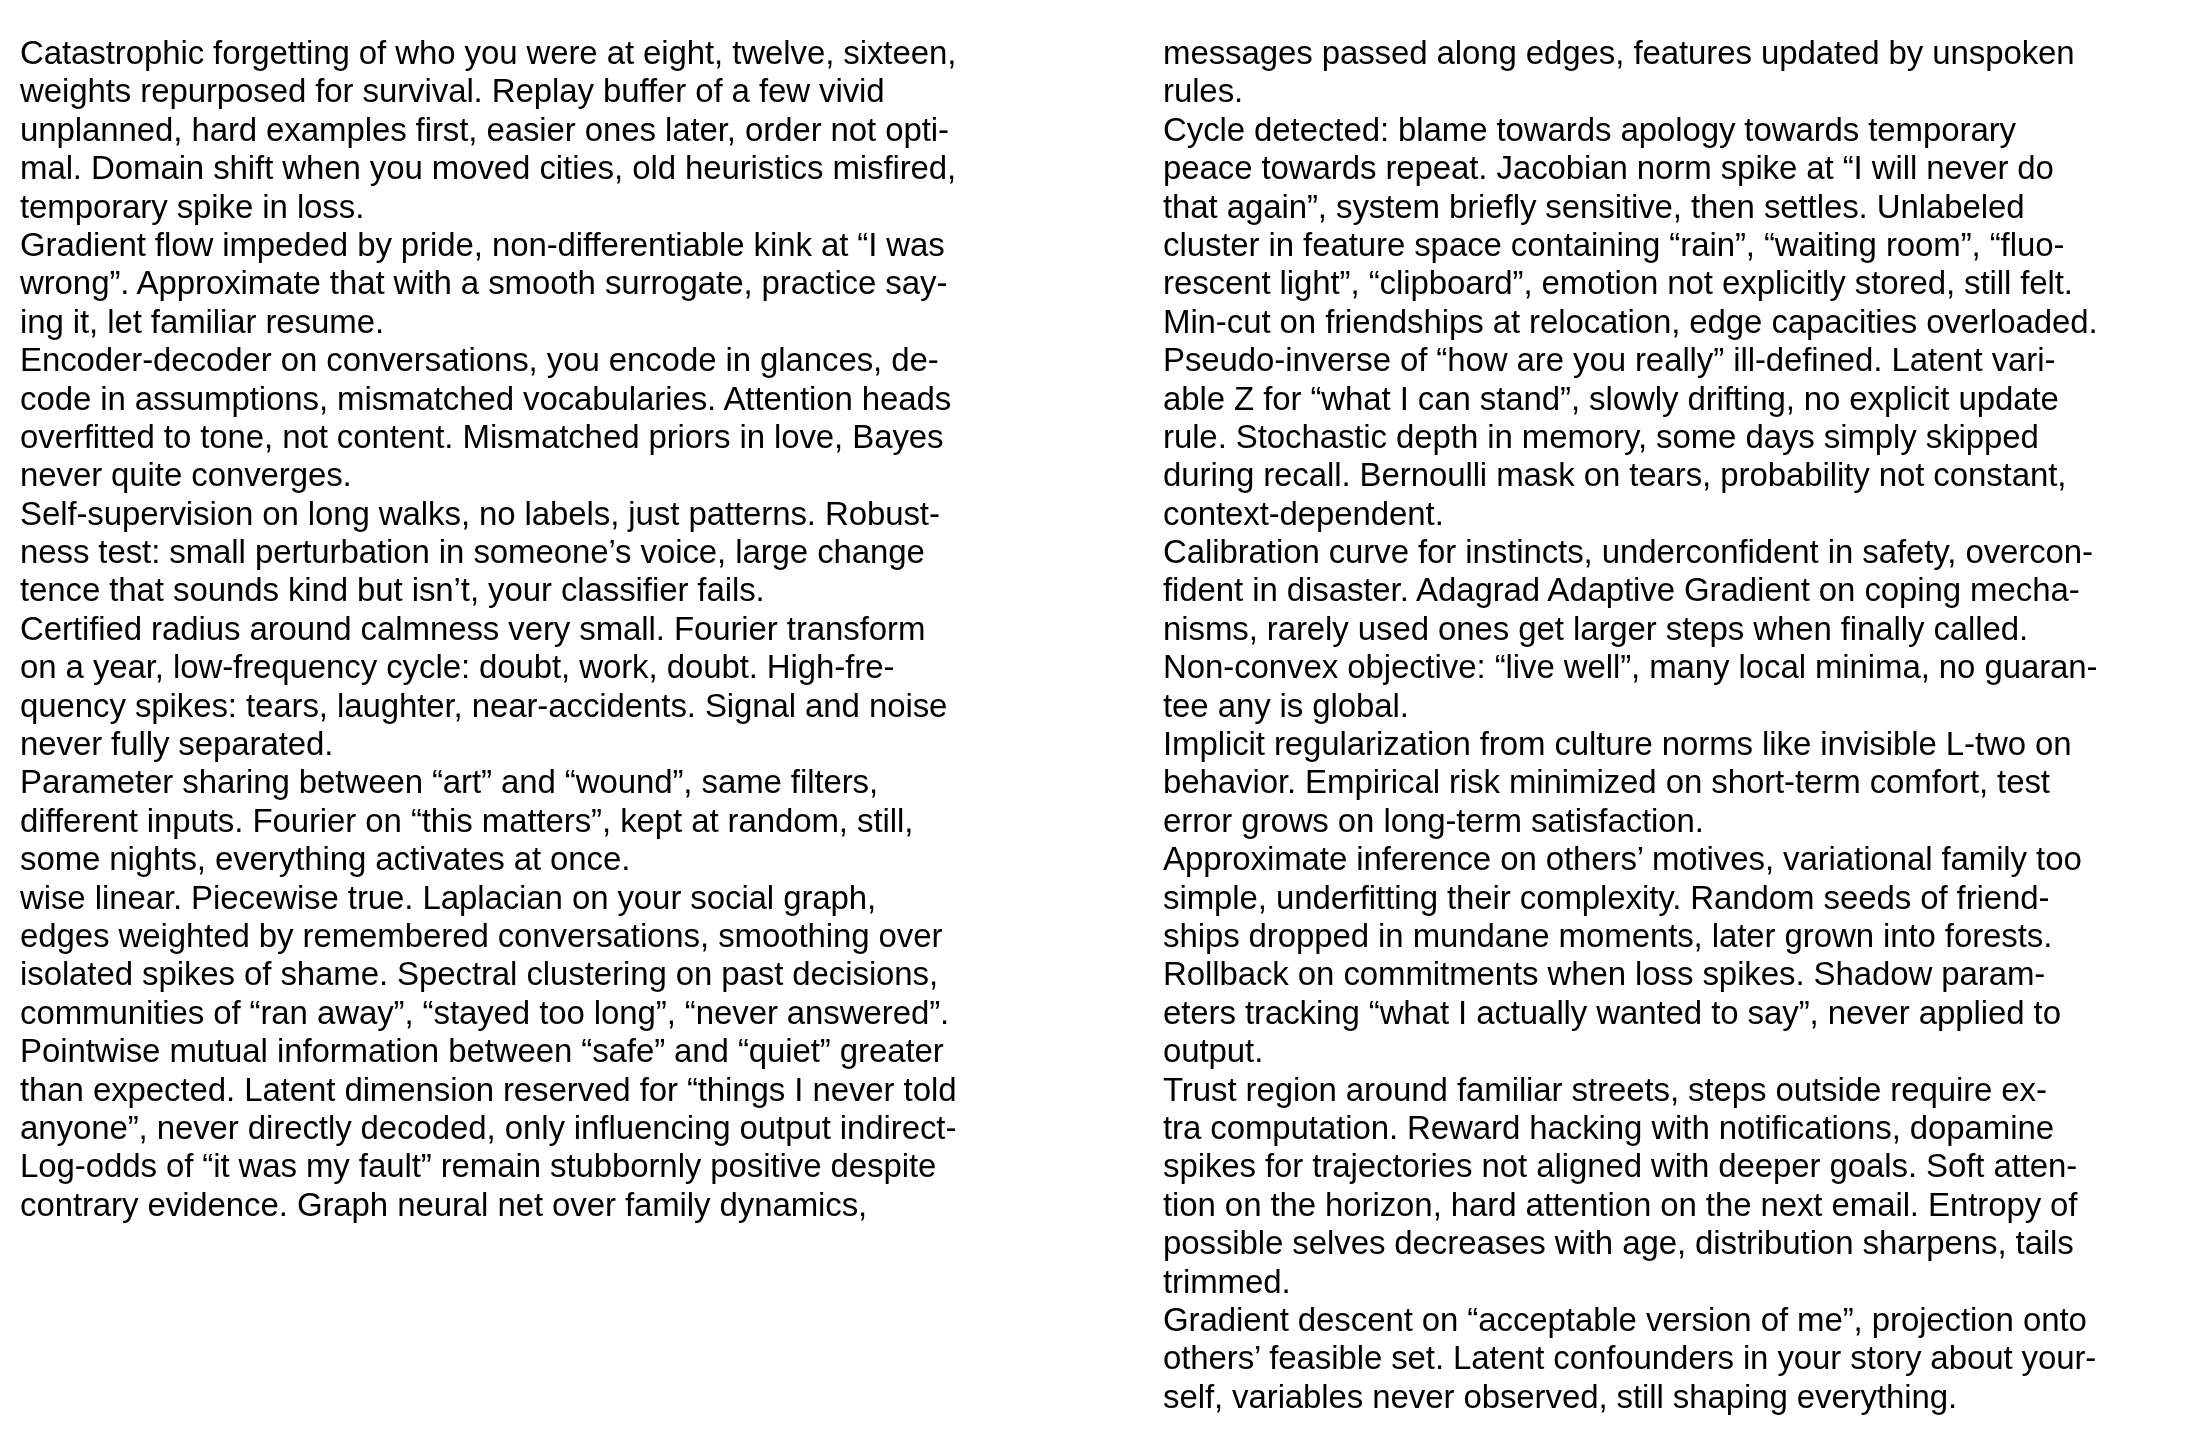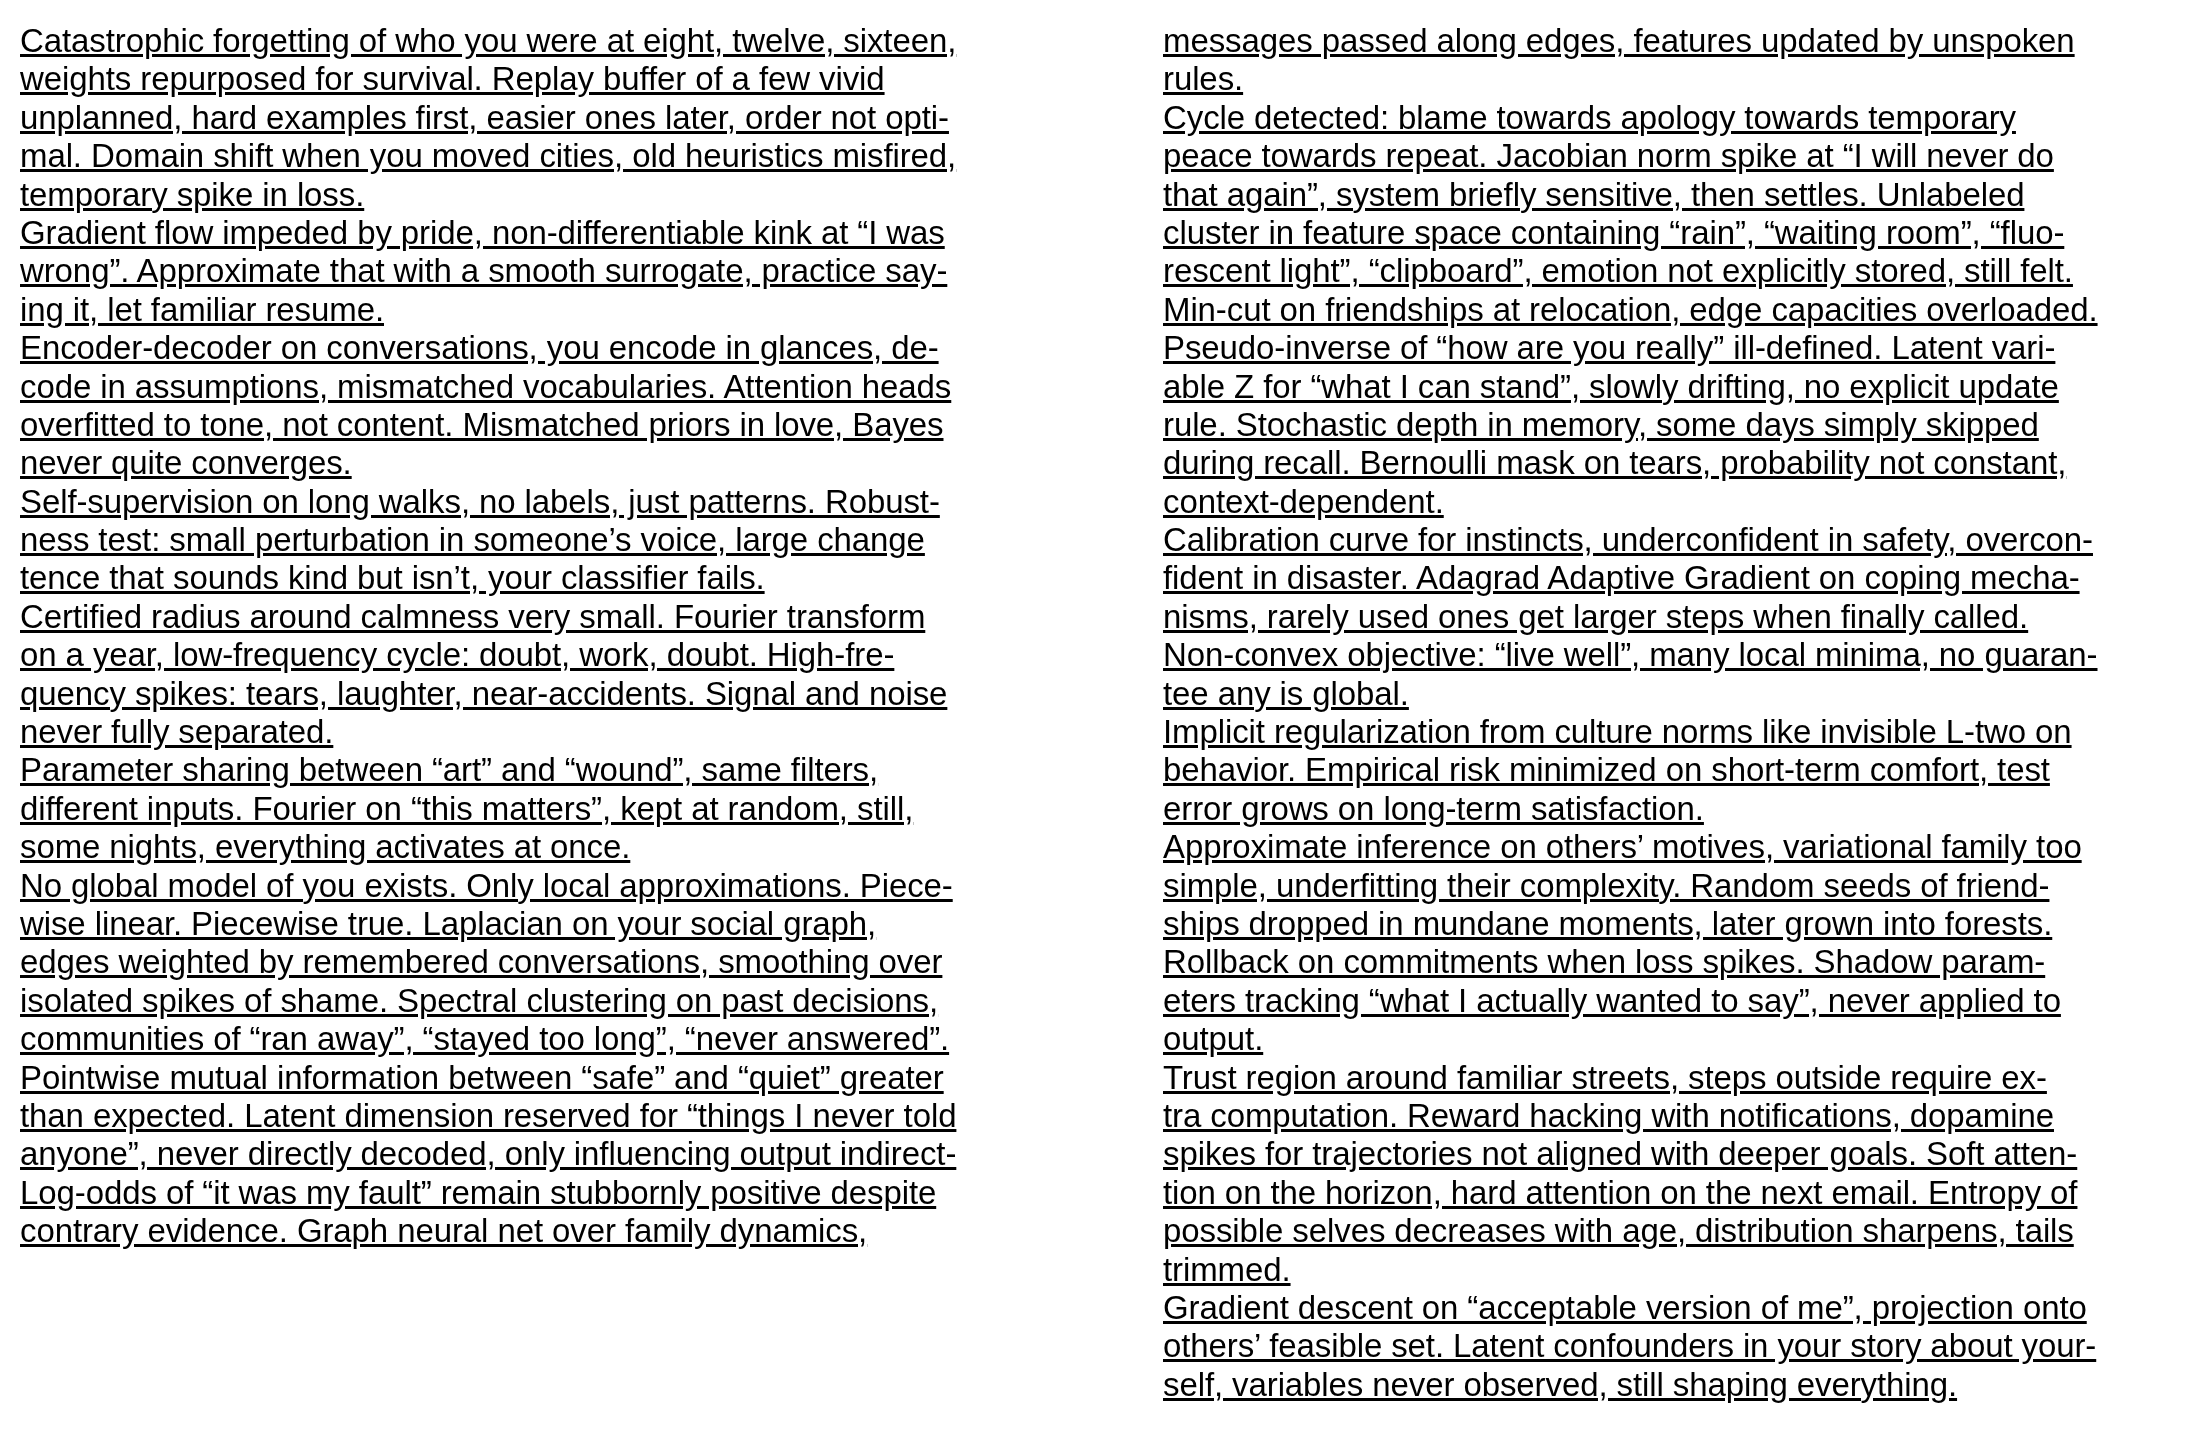--- a/index.html
+++ b/index.html
@@ -10,23 +10,22 @@
   body {
     width: 2200px;
     height: 1432px;
     position: relative;
     overflow: hidden;
     font-family: "Liberation Sans", sans-serif;
     color: #000000;
   }
   .column {
     position: absolute;
-    top: 22px;
+    top: 34px;
     width: 1050px;
-    text-decoration: underline;
   }
   #col-left { left: 20px; }
   #col-right { left: 1163px; }
   .line {
     display: block;
     font-size: 33px;
     line-height: 38.4px;
     height: 38.4px;
     white-space: nowrap;
     letter-spacing: -0.1px;
@@ -51,21 +50,20 @@
     <span class="line">Self-supervision on long walks, no labels, just patterns. Robust-</span>
     <span class="line">ness test: small perturbation in someone’s voice, large change</span>
     <span class="line">tence that sounds kind but isn’t, your classifier fails.</span>
     <span class="line">Certified radius around calmness very small. Fourier transform</span>
     <span class="line">on a year, low-frequency cycle: doubt, work, doubt. High-fre-</span>
     <span class="line">quency spikes: tears, laughter, near-accidents. Signal and noise</span>
     <span class="line">never fully separated.</span>
     <span class="line">Parameter sharing between “art” and “wound”, same filters,</span>
     <span class="line">different inputs. Fourier on “this matters”, kept at random, still,</span>
     <span class="line">some nights, everything activates at once.</span>
-    <span class="line">No global model of you exists. Only local approximations. Piece-</span>
     <span class="line">wise linear. Piecewise true. Laplacian on your social graph,</span>
     <span class="line">edges weighted by remembered conversations, smoothing over</span>
     <span class="line">isolated spikes of shame. Spectral clustering on past decisions,</span>
     <span class="line">communities of “ran away”, “stayed too long”, “never answered”.</span>
     <span class="line">Pointwise mutual information between “safe” and “quiet” greater</span>
     <span class="line">than expected. Latent dimension reserved for “things I never told</span>
     <span class="line">anyone”, never directly decoded, only influencing output indirect-</span>
     <span class="line">Log-odds of “it was my fault” remain stubbornly positive despite</span>
     <span class="line">contrary evidence. Graph neural net over family dynamics,</span>
   </div>

